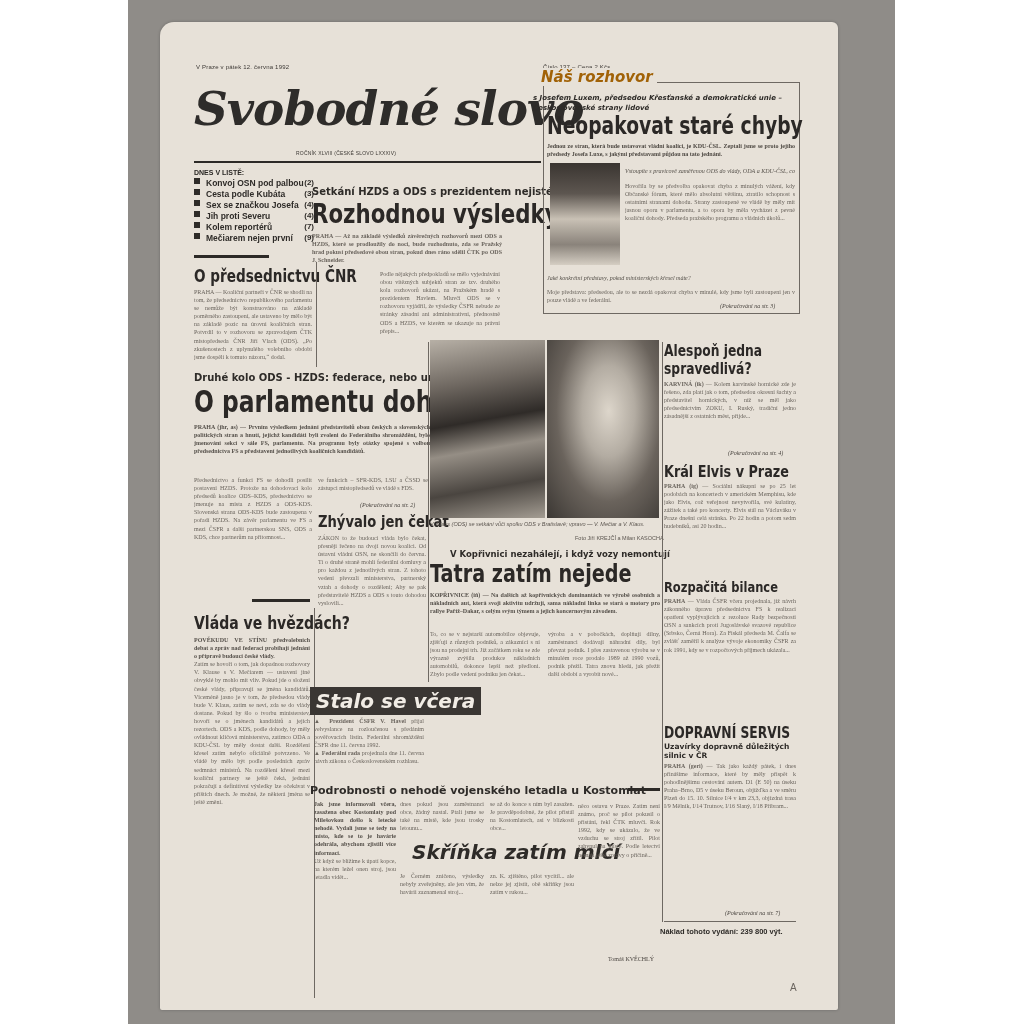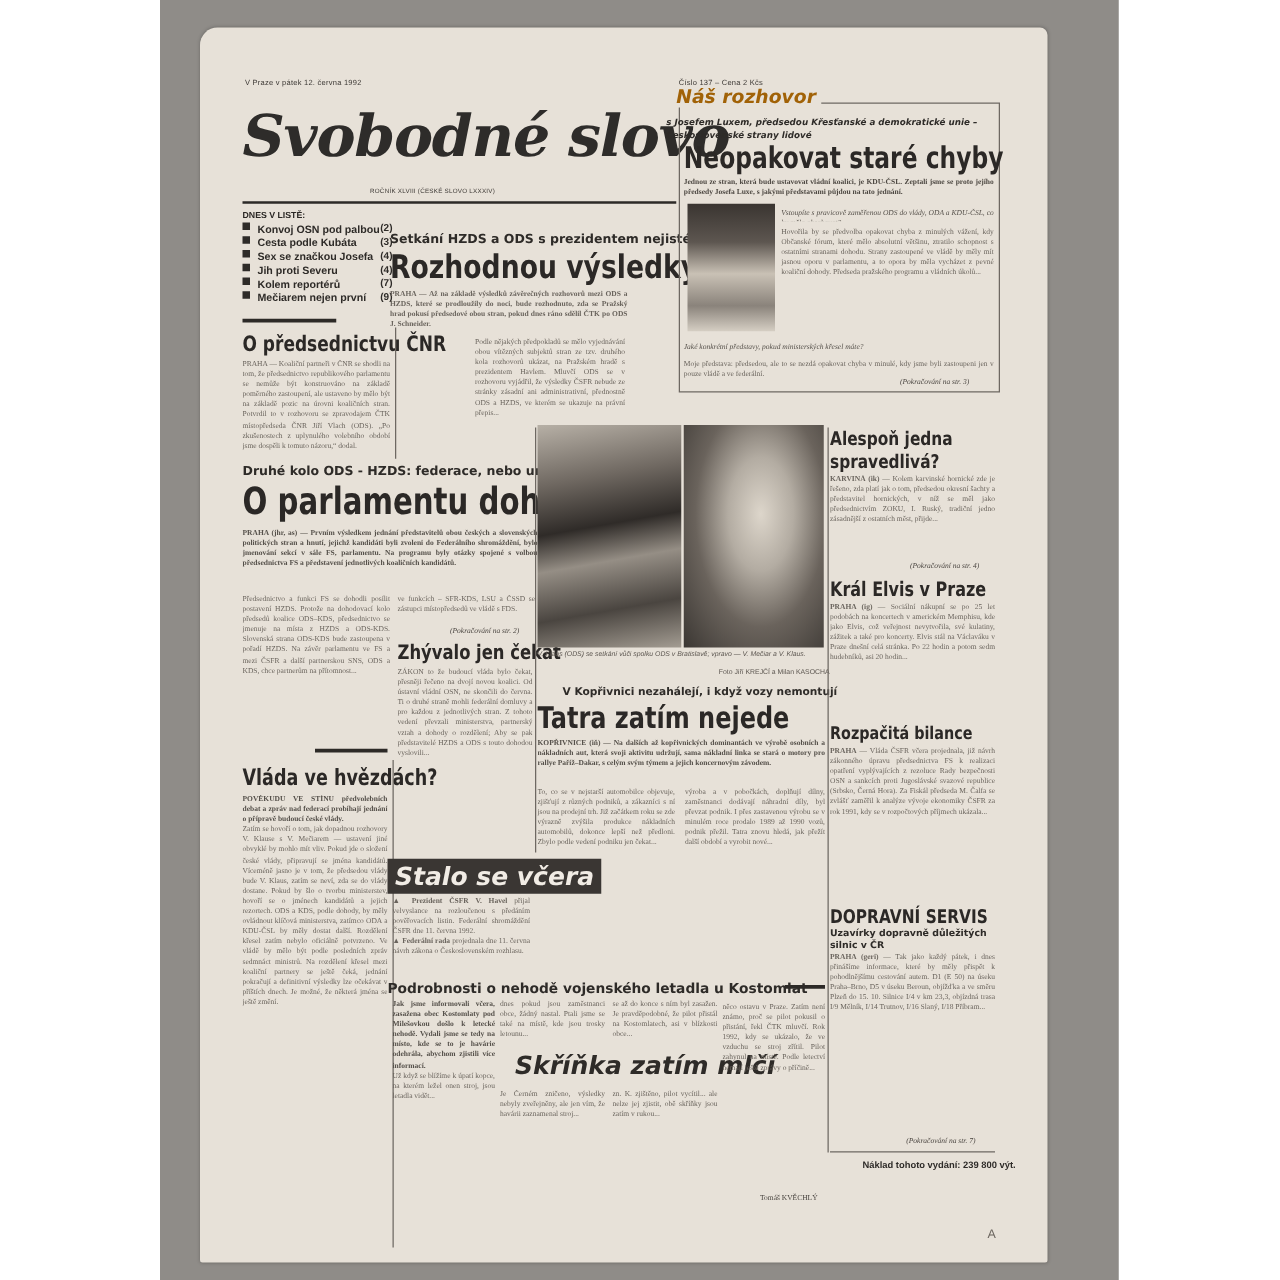--- a/index.html
+++ b/index.html
@@ -125,21 +125,21 @@
   <div class="abs body-text" style="left:504px;top:460px;width:132px;height:90px;"><b>PRAHA (ig)</b> — Sociální nákupní se po 25 let podobách na koncertech v americkém Memphisu, kde jako Elvis, což veřejnost nevytvořila, své kulatiny, zážitek a také pro koncerty. Elvis stál na Václaváku v Praze dnešní celá stránka. Po 22 hodin a potom sedm hudebníků, asi 20 hodin...</div>
 
   <div class="abs cond" style="left:504px;top:557px;font-size:14px;transform:scaleX(.82);">Rozpačitá bilance</div>
   <div class="abs body-text" style="left:504px;top:575px;width:132px;height:112px;"><b>PRAHA</b> — Vláda ČSFR včera projednala, již návrh zákonného úpravu předsednictva FS k realizaci opatření vyplývajících z rezoluce Rady bezpečnosti OSN a sankcích proti Jugoslávské svazové republice (Srbsko, Černá Hora). Za Fiskál předseda M. Čalfa se zvlášť zaměřil k analýze vývoje ekonomiky ČSFR za rok 1991, kdy se v rozpočtových příjmech ukázala...</div>
 
   <div class="abs cond" style="left:504px;top:702px;font-size:15px;transform:scaleX(.82);">DOPRAVNÍ SERVIS</div>
   <div class="abs kicker" style="left:504px;top:720px;font-size:7.5px;width:130px;white-space:normal;line-height:9px;">Uzavírky dopravně důležitých silnic v ČR</div>
   <div class="abs body-text" style="left:504px;top:740px;width:132px;height:150px;"><b>PRAHA (geri)</b> — Tak jako každý pátek, i dnes přinášíme informace, které by měly přispět k pohodlnějšímu cestování autem. D1 (E 50) na úseku Praha–Brno, D5 v úseku Beroun, objížďka a ve směru Plzeň do 15. 10. Silnice I/4 v km 23,3, objízdná trasa I/9 Mělník, I/14 Trutnov, I/16 Slaný, I/18 Příbram...</div>
   <div class="abs byline" style="left:565px;top:888px;font-style:italic;">(Pokračování na str. 7)</div>
   <div class="rule" style="left:504px;top:899px;width:132px;height:1px;background:#6e6862;"></div>
-  <div class="abs" style="left:530px;top:905px;font-size:7.5px;font-weight:bold;color:#2e2b28;white-space:nowrap;">Náklad tohoto vydání: 239 800 výt.</div>
+  <div class="abs" style="left:500px;top:905px;font-size:7.5px;font-weight:bold;color:#2e2b28;white-space:nowrap;">Náklad tohoto vydání: 239 800 výt.</div>
 
   <div class="abs kicker" style="left:270px;top:527px;font-size:8.5px;margin-left:20px;">V Kopřivnici nezahálejí, i když vozy nemontují</div>
   <div class="abs cond" style="left:270px;top:538px;font-size:24px;transform:scaleX(.8);">Tatra zatím nejede</div>
   <div class="abs body-text" style="left:270px;top:569px;width:230px;height:36px;font-weight:bold;color:#55504a;"><span>KOPŘIVNICE (iň)</span> — Na dalších až kopřivnických dominantách ve výrobě osobních a nákladních aut, která svoji aktivitu udržují, sama nákladní linka se stará o motory pro rallye Paříž–Dakar, s celým svým týmem a jejich koncernovým závodem.</div>
   <div class="abs body-text" style="left:270px;top:608px;width:110px;height:110px;">To, co se v nejstarší automobilce objevuje, zjišťují z různých podniků, a zákazníci s ní jsou na prodejní trh. Již začátkem roku se zde výrazně zvýšila produkce nákladních automobilů, dokonce lepší než předloni. Zbylo podle vedení podniku jen čekat...</div>
   <div class="abs body-text" style="left:388px;top:608px;width:112px;height:140px;">výroba a v pobočkách, doplňují dílny, zaměstnanci dodávají náhradní díly, byl převzat podnik. I přes zastavenou výrobu se v minulém roce prodalo 1989 až 1990 vozů, podnik přežil. Tatra znovu hledá, jak přežít další období a vyrobit nové...</div>
 
   <div class="abs stalo" style="left:150px;top:665px;text-align:center;">Stalo se včera</div>
   <div class="abs body-text" style="left:154px;top:695px;width:110px;height:60px;">
       <p><b>▲ </b><b>Prezident ČSFR V. Havel</b> přijal velvyslance na rozloučenou s předáním pověřovacích listin. Federální shromáždění ČSFR dne 11. června 1992.</p>

